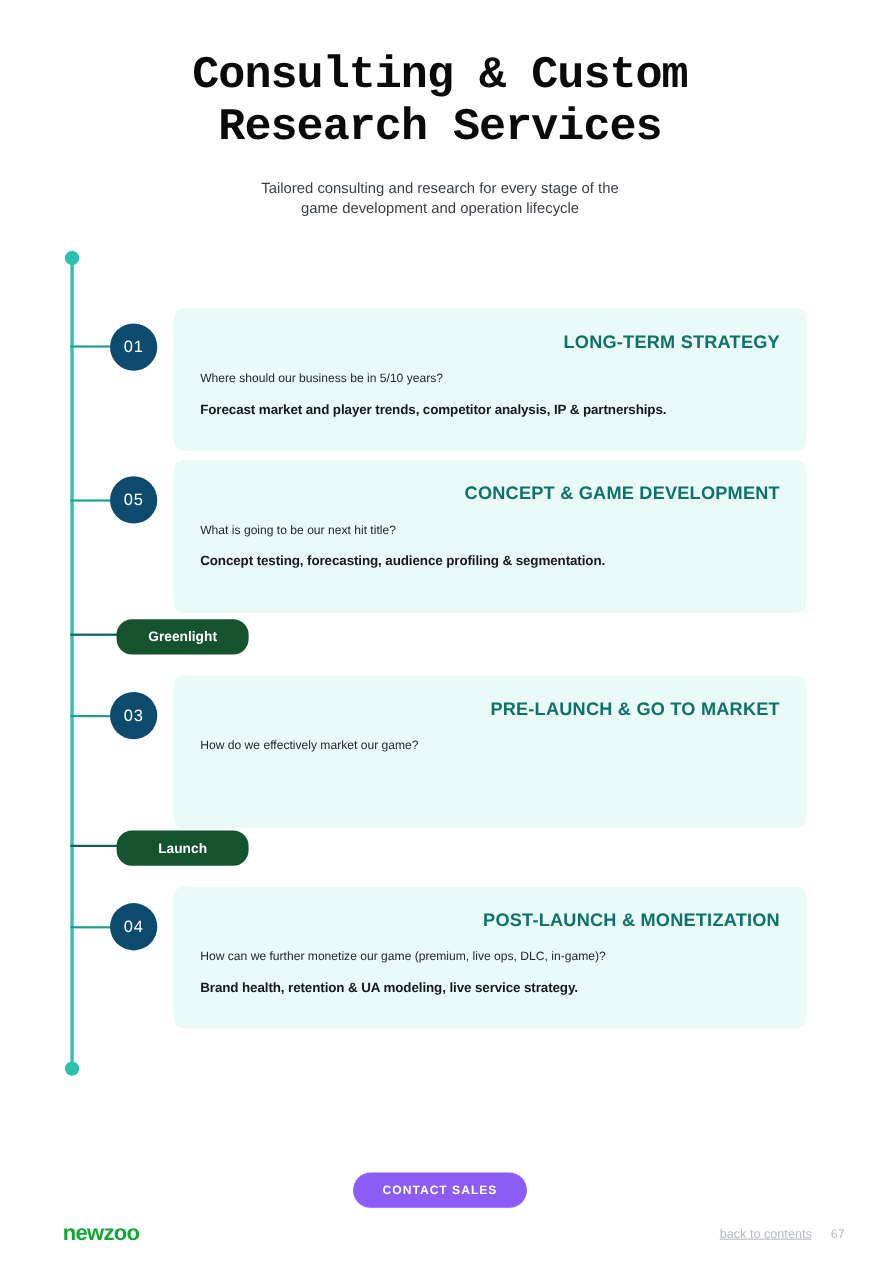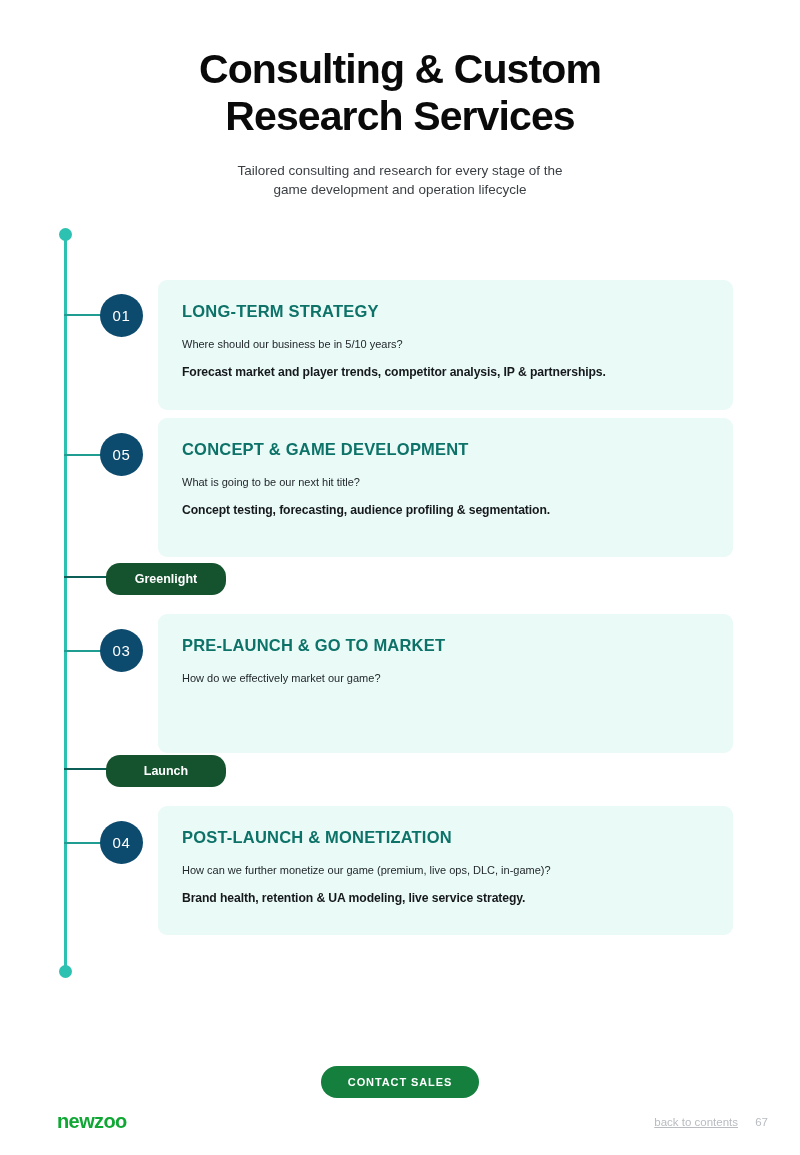--- a/index.html
+++ b/index.html
@@ -24,20 +24,21 @@
     width: 560px;
     text-align: center;
   }
   .page-title {
     font-size: 41px;
     line-height: 47px;
     font-weight: bold;
     letter-spacing: -0.9px;
     color: #0a0a0a;
     margin: 0;
+    font-family: Liberation Mono, monospace;
   }
   .page-subtitle {
     margin: 21px auto 0 auto;
     width: 370px;
     font-size: 13.5px;
     line-height: 19px;
     color: #3a3f44;
     font-weight: normal;
   }
 
@@ -104,20 +105,21 @@
     border-radius: 9px;
     box-sizing: border-box;
     padding: 22px 24px 24px 24px;
   }
   .stage-heading {
     font-size: 16.5px;
     font-weight: bold;
     letter-spacing: 0.2px;
     color: #0d7268;
     margin: 0 0 17px 0;
+    text-align: right;
   }
   .stage-question {
     font-size: 11px;
     color: #23282c;
     font-weight: normal;
     margin: 0 0 15px 0;
   }
   .stage-detail {
     font-size: 12.2px;
     font-weight: bold;
@@ -160,21 +162,21 @@
   }
 
   
   .cta-button {
     position: absolute;
     left: 321px;
     top: 1066px;
     width: 158px;
     height: 32px;
     border-radius: 16px;
-    background: #15803d;
+    background: #8b5cf6;
     color: #ffffff;
     border: none;
     font-family: "Liberation Sans", sans-serif;
     font-size: 11px;
     font-weight: bold;
     letter-spacing: 0.9px;
     cursor: pointer;
     display: flex;
     align-items: center;
     justify-content: center;

